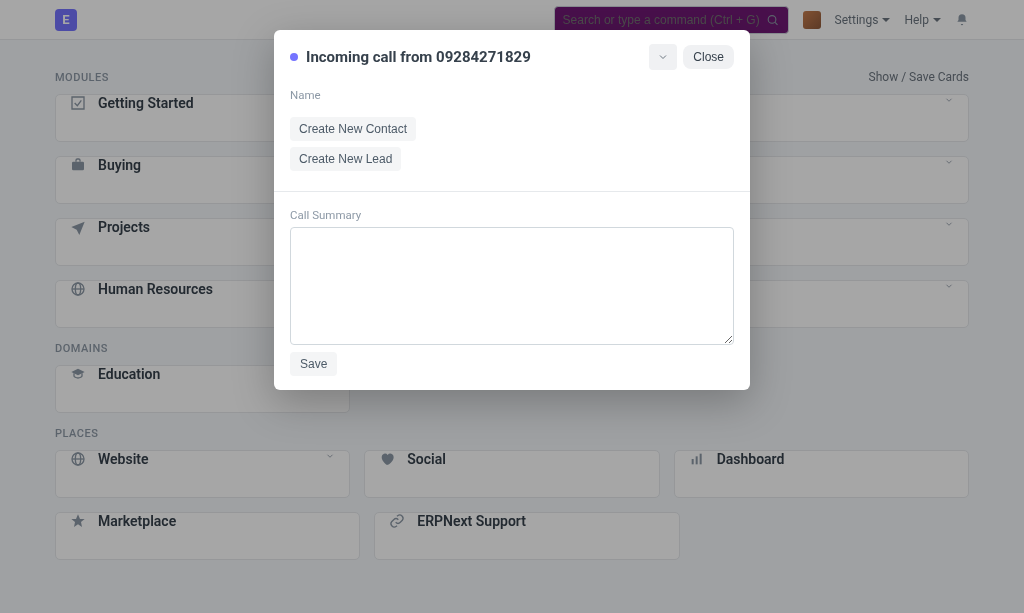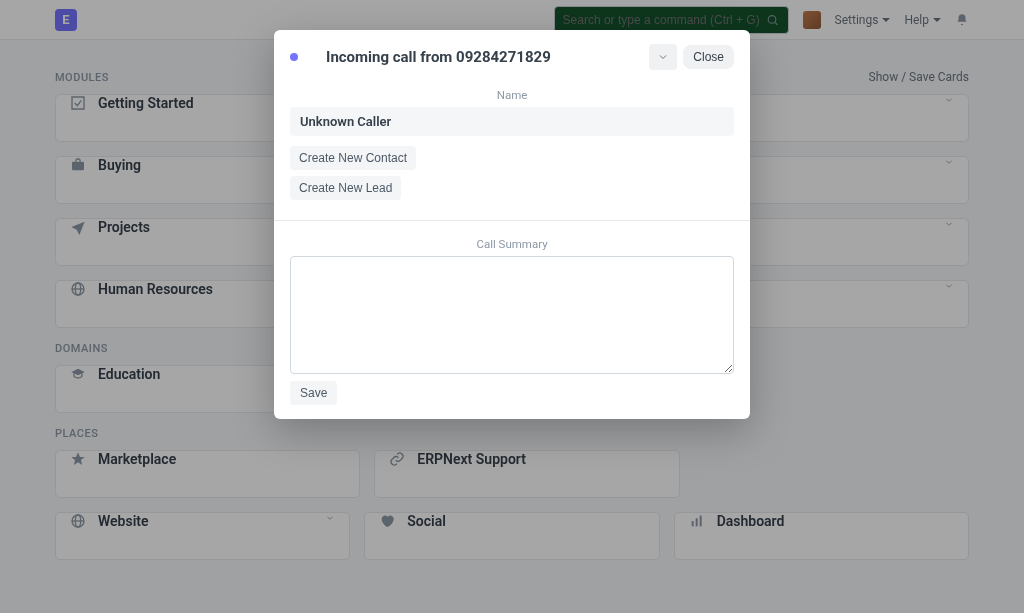--- a/index.html
+++ b/index.html
@@ -32,21 +32,21 @@
       justify-content: center;
       font-weight: 700;
       font-size: 13px;
     }
     .nav-spacer { flex: 1; }
     .search-wrap {
       display: flex;
       align-items: center;
       border: 1px solid #d1d8dd;
       border-radius: 4px;
-      background: #14532d;
+      background: #701a75;
       height: 28px;
       width: 235px;
       padding: 0 8px;
     }
     .search-wrap input {
       border: none;
       outline: none;
       width: 100%;
       font-size: 12px;
       color: #8d99a6;
@@ -152,21 +152,20 @@
     }
     .pulse-dot {
       width: 8px; height: 8px; background: #7574ff; border-radius: 50%;
       margin-right: 8px;
     }
     .modal-title {
       font-size: 15px;
       font-weight: 700;
       color: #36414c;
       flex: 1;
-      margin-left: 20px;
     }
     .btn {
       border: none;
       background: #f0f1f3;
       color: #36414c;
       font-size: 12px;
       padding: 5px 10px;
       border-radius: 8px;
       cursor: pointer;
     }
@@ -182,21 +181,20 @@
       cursor: pointer;
     }
     .btn-icon svg { width: 12px; height: 12px; stroke: #6c7680; fill: none; stroke-width: 2; }
     .modal-body { padding: 4px 16px 14px; }
     .modal-row { display: flex; gap: 20px; margin-bottom: 10px; }
     .modal-col { flex: 1; }
     .field-label {
       font-size: 11.5px;
       color: #8d99a6;
       margin-bottom: 5px;
-      text-align: center;
     }
     .field-value {
       background: #f5f6f7;
       padding: 7px 10px;
       border-radius: 4px;
       font-size: 13px;
       font-weight: 600;
       color: #36414c;
     }
     .small-btn {
@@ -349,36 +347,20 @@
         </svg>
         <span class="label">Education</span>
       </div>
     </div>
     <div class="section-header">
       <div class="section-title">PLACES</div>
     </div>
     <div class="card-row three-col">
       <div class="card">
         <svg class="icon" viewBox="0 0 24 24" style="color:#8d99a6">
-          <path d="M12 2l3 7h7l-5.5 4.5L18 21l-6-4-6 4 1.5-7.5L2 9h7l3-7z" fill="currentColor"></path>
-        </svg>
-        <span class="label">Marketplace</span>
-      </div>
-      <div class="card">
-        <svg class="icon" viewBox="0 0 24 24" style="color:#8d99a6">
-          <path d="M10 14a5 5 0 007 0l3-3a5 5 0 00-7-7l-1 1" fill="none" stroke="currentColor" stroke-width="2"></path>
-          <path d="M14 10a5 5 0 00-7 0l-3 3a5 5 0 007 7l1-1" fill="none" stroke="currentColor" stroke-width="2"></path>
-        </svg>
-        <span class="label">ERPNext Support</span>
-      </div>
-      <div style="flex: 1 1 0%;"></div>
-    </div>
-    <div class="card-row three-col">
-      <div class="card">
-        <svg class="icon" viewBox="0 0 24 24" style="color:#8d99a6">
           <circle cx="12" cy="12" r="9" fill="none" stroke="currentColor" stroke-width="2"></circle>
           <ellipse cx="12" cy="12" rx="4" ry="9" fill="none" stroke="currentColor" stroke-width="2"></ellipse>
           <line x1="3" y1="12" x2="21" y2="12" stroke="currentColor" stroke-width="2"></line>
         </svg>
         <span class="label">Website</span>
         <svg class="chev" viewBox="0 0 24 24">
           <polyline points="6 9 12 15 18 9"></polyline>
         </svg>
       </div>
       <div class="card">
@@ -388,40 +370,55 @@
         <span class="label">Social</span>
       </div>
       <div class="card">
         <svg class="icon" viewBox="0 0 24 24" style="color:#8d99a6">
           <rect x="4" y="12" width="3" height="8" fill="currentColor"></rect>
           <rect x="10" y="8" width="3" height="12" fill="currentColor"></rect>
           <rect x="16" y="4" width="3" height="16" fill="currentColor"></rect>
         </svg>
         <span class="label">Dashboard</span>
       </div>
+    </div>
+    <div class="card-row three-col">
+      <div class="card">
+        <svg class="icon" viewBox="0 0 24 24" style="color:#8d99a6">
+          <path d="M12 2l3 7h7l-5.5 4.5L18 21l-6-4-6 4 1.5-7.5L2 9h7l3-7z" fill="currentColor"></path>
+        </svg>
+        <span class="label">Marketplace</span>
+      </div>
+      <div class="card">
+        <svg class="icon" viewBox="0 0 24 24" style="color:#8d99a6">
+          <path d="M10 14a5 5 0 007 0l3-3a5 5 0 00-7-7l-1 1" fill="none" stroke="currentColor" stroke-width="2"></path>
+          <path d="M14 10a5 5 0 00-7 0l-3 3a5 5 0 007 7l1-1" fill="none" stroke="currentColor" stroke-width="2"></path>
+        </svg>
+        <span class="label">ERPNext Support</span>
+      </div>
+      <div style="flex: 1 1 0%;"></div>
     </div>
   </div>
 
 <div class="overlay">
   <div class="modal">
     <div class="modal-header">
       <div class="pulse-dot"></div>
       <div class="modal-title">Incoming call from 09284271829</div>
       <button class="btn-icon">
         <svg viewBox="0 0 24 24">
             <polyline points="6 9 12 15 18 9"></polyline>
           </svg>
       </button>
       <button class="btn">Close</button>
     </div>
     <div class="modal-body">
       <div class="modal-row">
         <div class="modal-col">
           <div class="field-label">Name</div>
-          <div class="field-value">Unknown Caller</div>
         </div>
       </div>
       <div>
         <button class="small-btn">Create New Contact</button>
       </div>
       <div>
         <button class="small-btn">Create New Lead</button>
       </div>
       <div class="modal-divider"></div>
       <div class="field-label">Call Summary</div>

